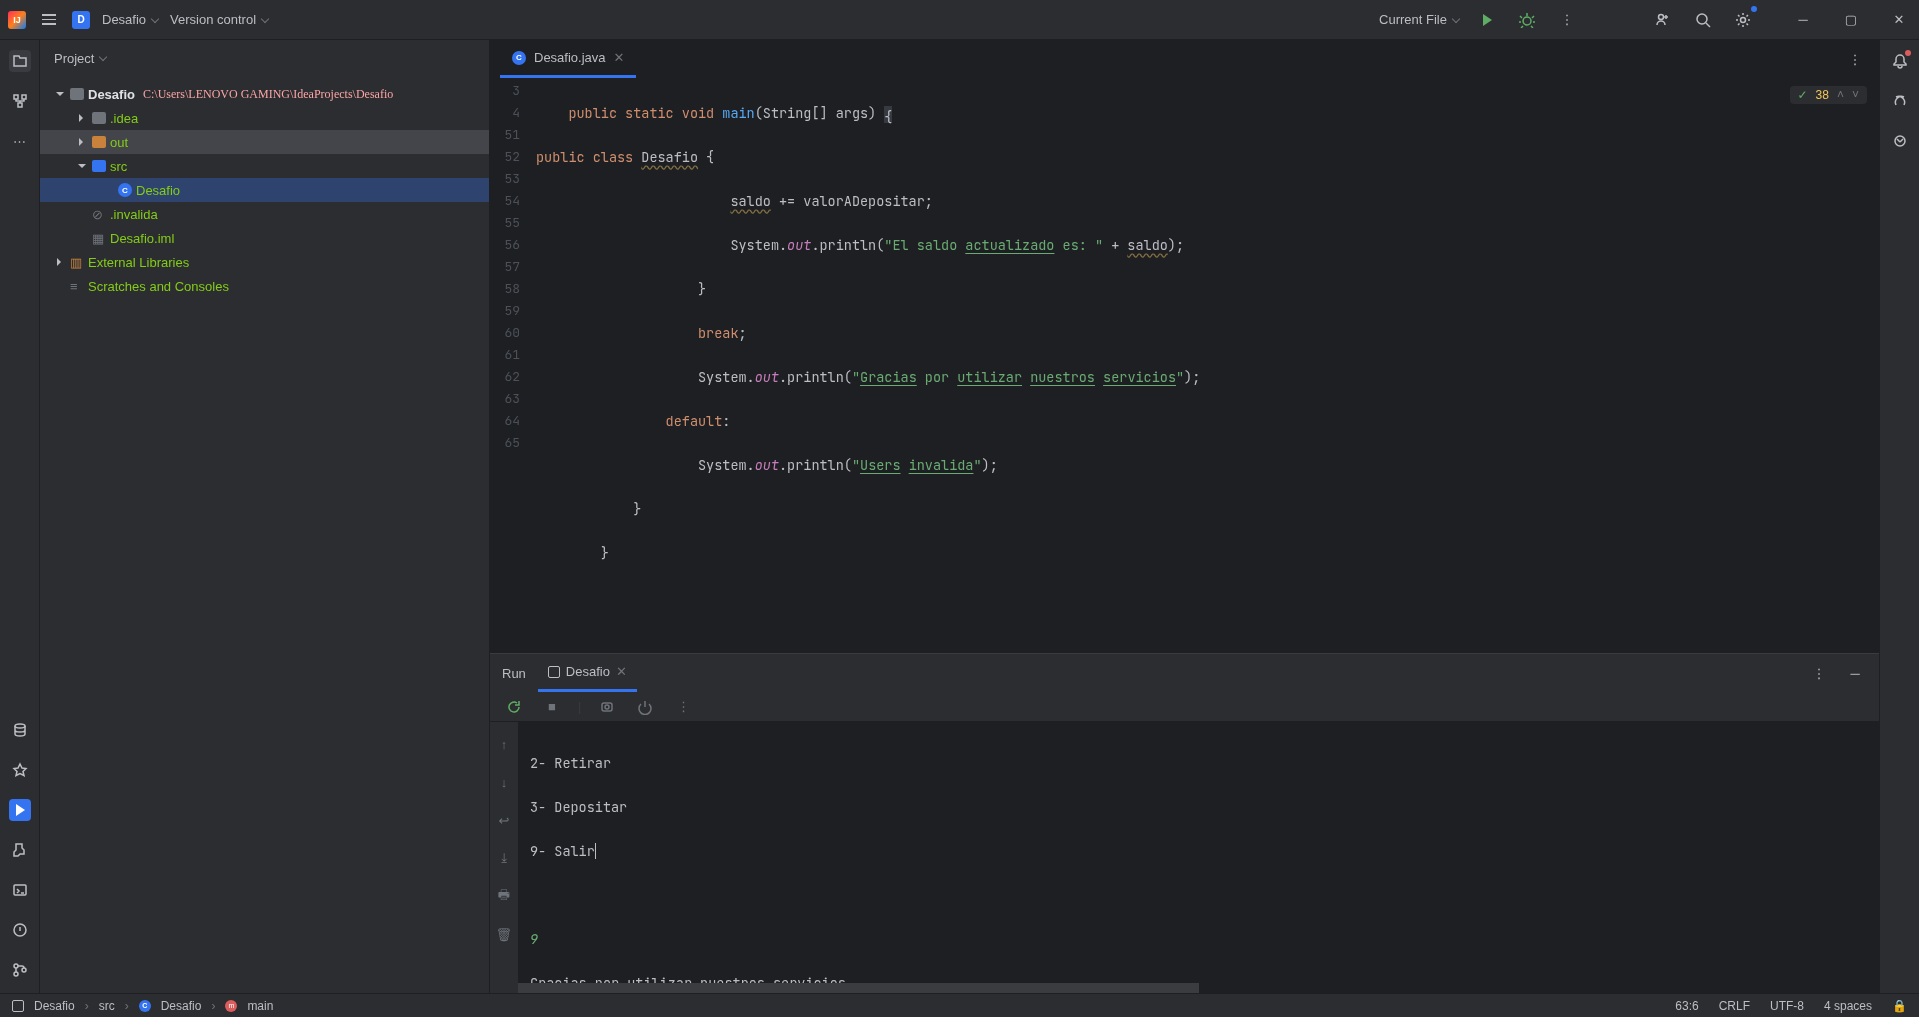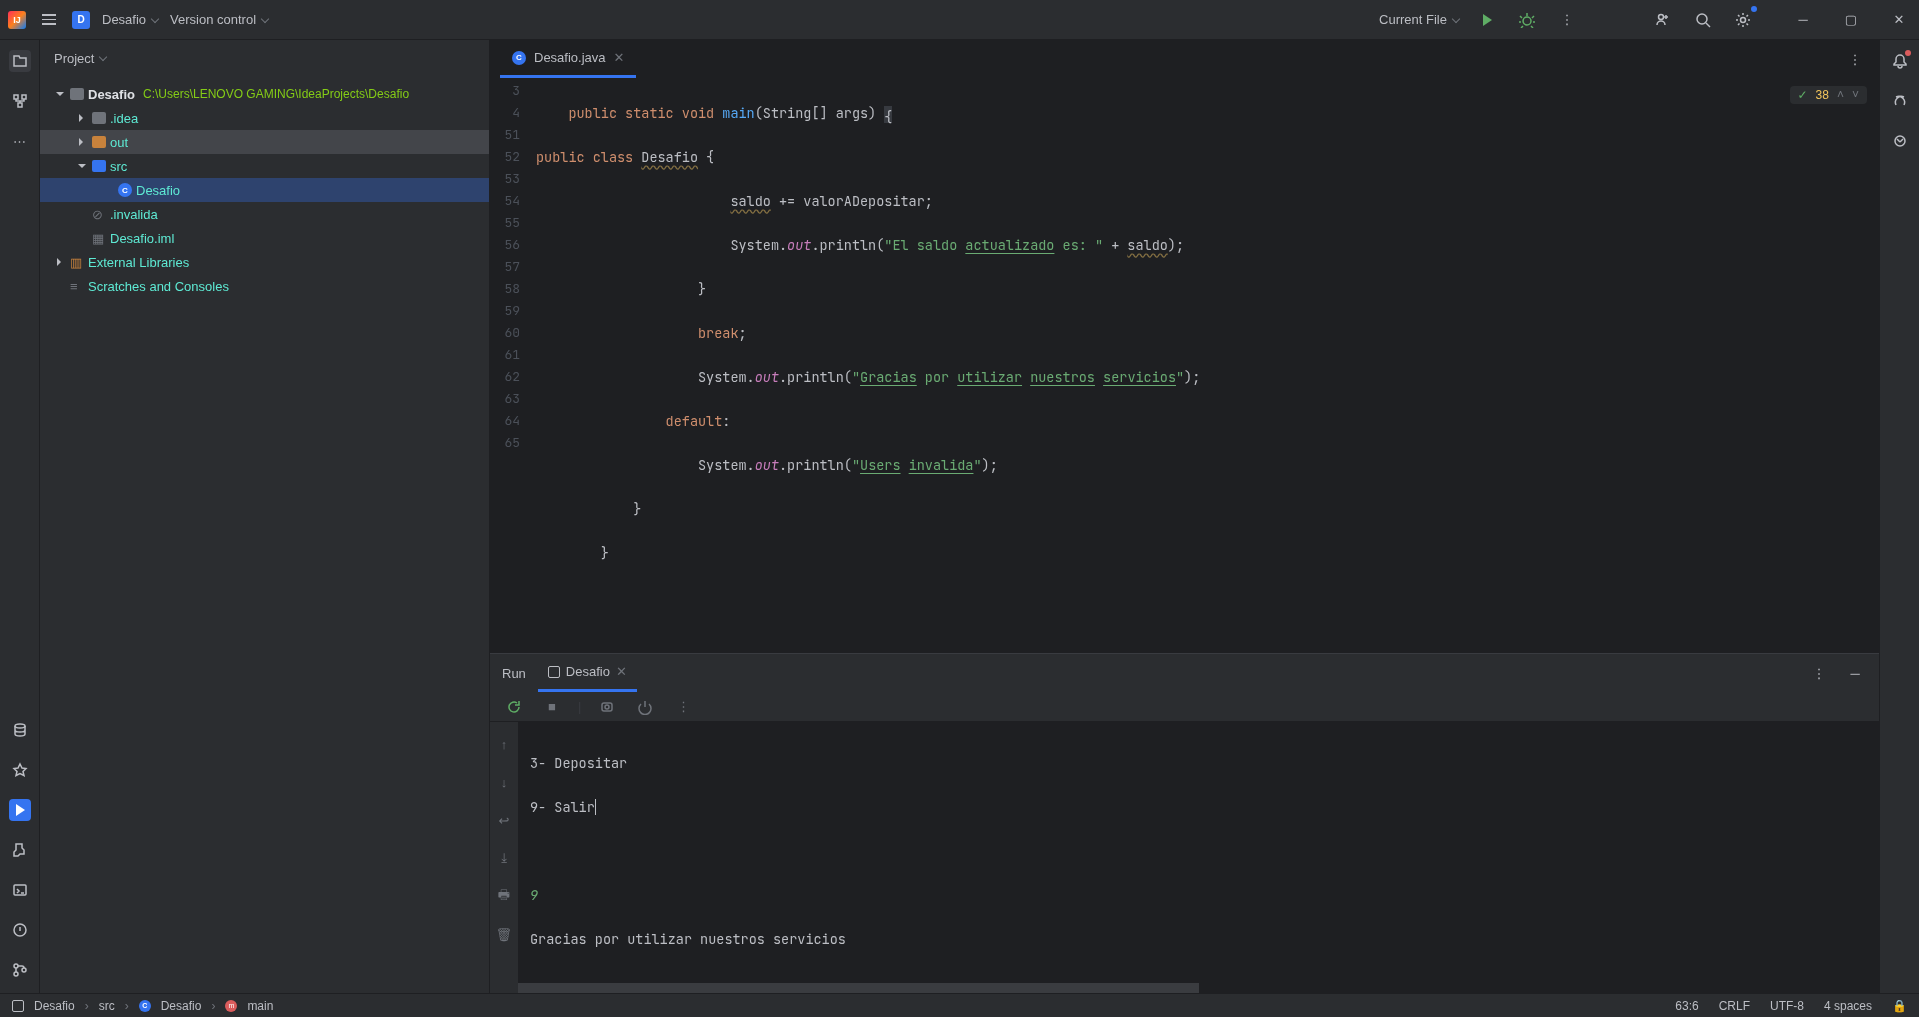--- a/index.html
+++ b/index.html
@@ -46,23 +46,23 @@
 .tree-item { display: flex; align-items: center; height: 24px; padding-left: 14px; cursor: pointer; gap: 4px; font-size: 13px;}
 .tree-item.highlighted { background: #43454a; }
 .tree-item.selected { background: #2e436e; }
 .tree-arrow { width: 12px; display: inline-flex; justify-content: center; color: #6f737a;}
 .tree-arrow.expanded::before { content: ""; border: 4px solid transparent; border-top-color: #bcbec4; margin-top: 4px;}
 .tree-arrow.collapsed::before { content: ""; border: 4px solid transparent; border-left-color: #bcbec4; margin-left: 2px;}
 .folder-icon { width: 14px; height: 12px; border-radius: 2px; display: inline-block;}
 .folder-gray { background: #6f737a; }
 .folder-orange { background: #c8823c; }
 .folder-blue { background: #3574f0; }
-.tree-label { color: #5eead4; }
+.tree-label { color: #84cc16; }
 .tree-label.bold { font-weight: 600; color: #dfe1e5;}
-.tree-path { color: #84cc16; font-size: 12px;}
+.tree-path { color: #fca5a5; font-size: 12px; font-family: Liberation Serif, serif;}
 .class-icon { width: 14px; height: 14px; border-radius: 50%; background: #3574f0; display: inline-flex; align-items: center; justify-content: center; font-size: 8px; color: white; font-weight: bold;}
 .center-area { flex: 1; display: flex; flex-direction: column; background: #1e1f22; min-width: 0;}
 .editor-tabs { height: 38px; display: flex; align-items: flex-end; padding-left: 10px; background: #1e1f22;}
 .editor-tab { height: 38px; display: flex; align-items: center; padding: 0 12px; gap: 8px; border-bottom: 3px solid #3574f0; cursor: pointer; font-size: 13px;}
 .editor-tab-actions { margin-left: auto; display: flex; gap: 10px; padding-right: 12px; align-items: center; height: 38px;}
 .editor-container { flex: 1; display: flex; overflow: hidden; position: relative;}
 .gutter { width: 46px; text-align: right; padding-right: 16px; color: #4b5059; font-size: 13px; font-family: "JetBrains Mono", Consolas, monospace; line-height: 22px; padding-top: 2px; user-select: none;}
 .code-area { flex: 1; font-family: "JetBrains Mono", Consolas, monospace; font-size: 13.5px; line-height: 22px; padding-top: 2px; white-space: pre; overflow: hidden;}
 .code-line { height: 22px; position: relative;}
 .kw { color: #cf8e6d; }
@@ -368,20 +368,21 @@
       <div class="run-body">
         <div class="run-side-toolbar">
           <div class="icon-btn" style="color:#6f737a">↑</div>
           <div class="icon-btn" style="color:#6f737a">↓</div>
           <div class="icon-btn" style="color:#6f737a">↩</div>
           <div class="icon-btn" style="color:#6f737a">⤓</div>
           <div class="icon-btn" style="color:#6f737a">🖶</div>
           <div class="icon-btn" style="color:#6f737a">🗑</div>
         </div>
         <div class="console">
+<div>2- Retirar</div>
 <div>3- Depositar</div>
 <div class="cursor-line">9- Salir</div>
 <div>&nbsp;</div>
 <div><span class="input-num">9</span></div>
 <div>Gracias por utilizar nuestros servicios</div>
 
 
 
 <div class="console-scroll"></div>
         </div>

